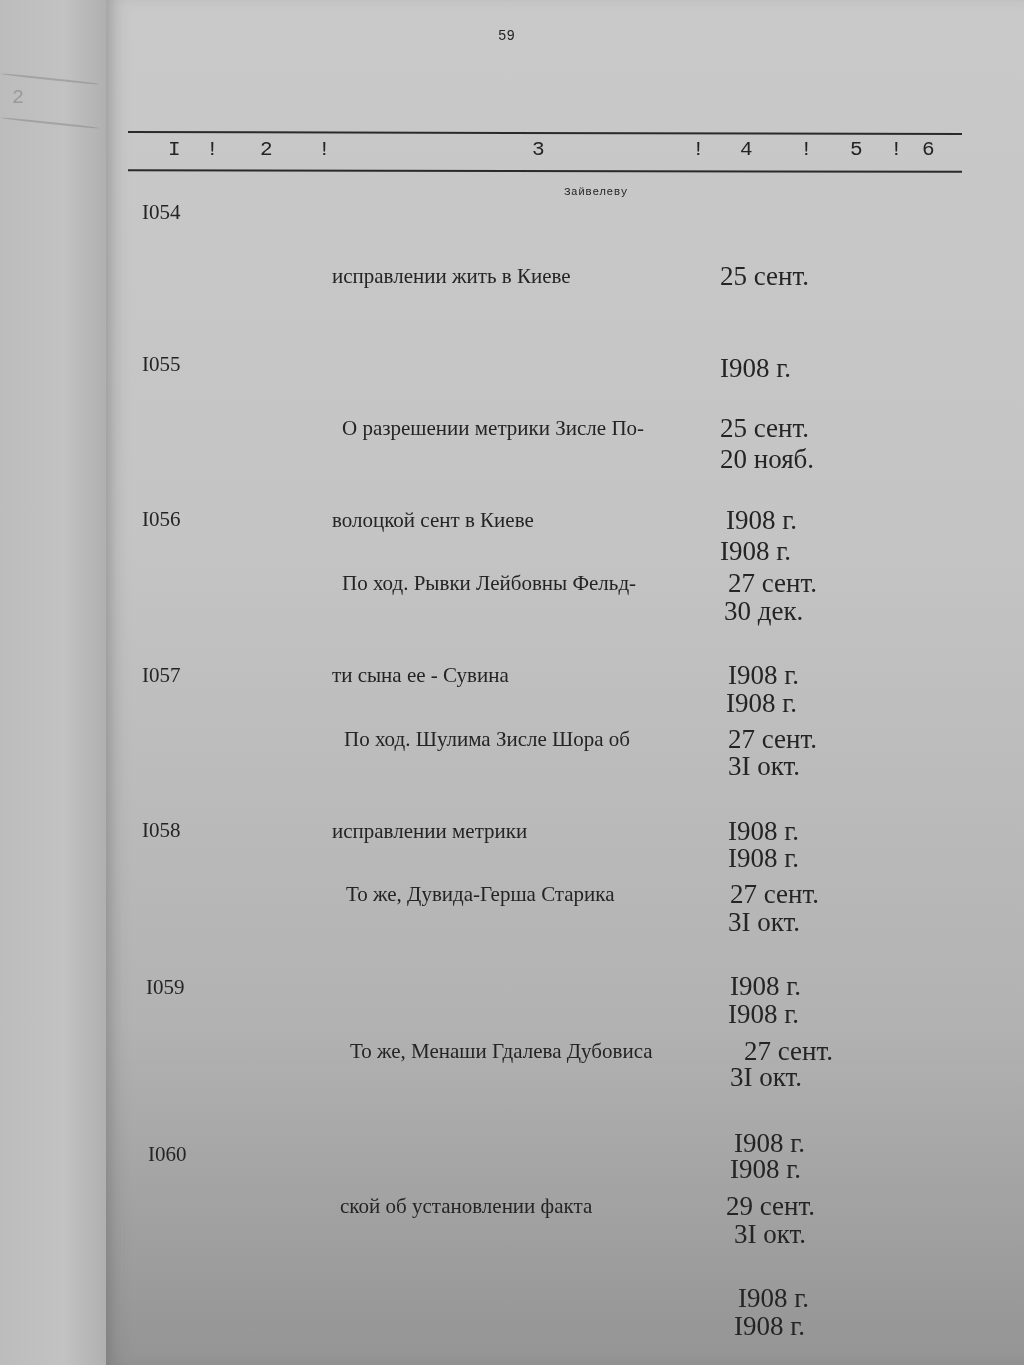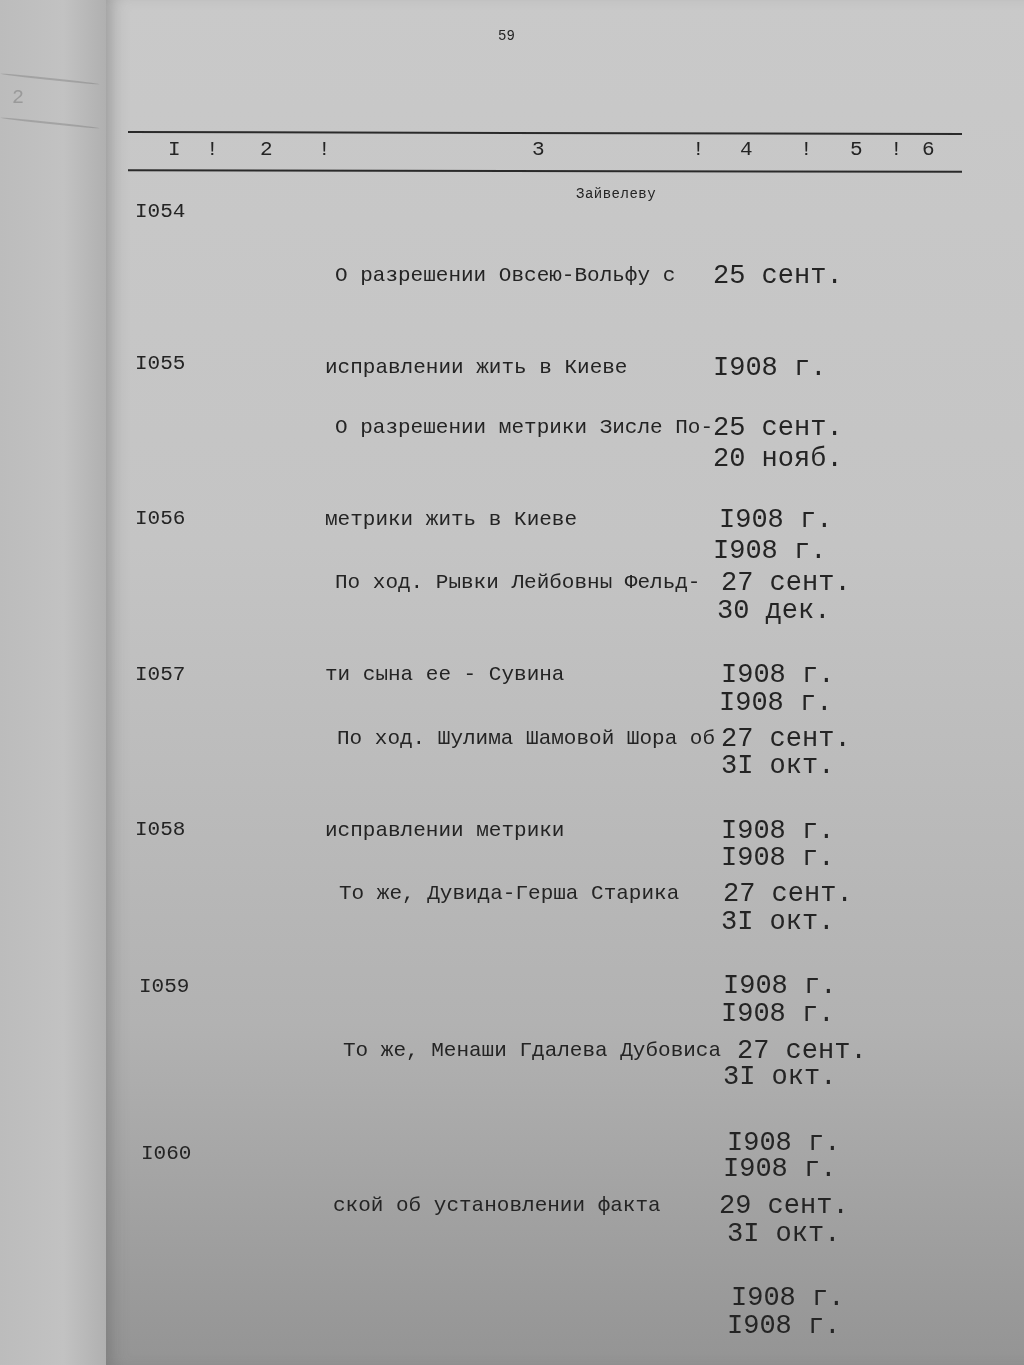--- a/index.html
+++ b/index.html
@@ -55,22 +55,23 @@
     }
     .rule.top { top: 132px; transform: rotate(0.15deg); }
     .rule.bottom { top: 170px; transform: rotate(0.1deg); }
     .hdr {
       position: absolute;
       top: 138px;
       font-size: 21px;
     }
     .entry {
       position: absolute;
-      left: 5px; width: 875px;
+      left: 12px; width: 875px;
       height: 150px;
+      font-family: Liberation Serif, serif;
     }
     .entry .num {
       position: absolute;
       left: 130px; top: 0;
       font-size: 21px;
     }
     .entry .desc {
       position: absolute;
       left: 320px; top: 0;
       width: 400px;
@@ -80,22 +81,22 @@
     }
     .entry .dates {
       position: absolute;
       left: 708px; top: 0;
       font-size: 27px;
       line-height: 30.5px;
       white-space: pre;
     }
     .insertion {
       position: absolute;
-      left: 576px; top: 186px;
-      font-size: 14px;
+      left: 564px; top: 186px;
+      font-size: 11px;
       letter-spacing: 0.5px;
     }
   </style>
 </head>
 <body>
 
 <div class="back-page">
   <div class="ghost-line" style="top:78px;transform:rotate(6deg);"></div>
   <div class="ghost-line" style="top:122px;transform:rotate(6deg);"></div>
   <div class="ghost-digit" style="left:12px;top:86px;">2</div>
@@ -119,36 +120,35 @@
   <span class="hdr" style="left:890px">!</span>
   <span class="hdr" style="left:922px">6</span>
 </div>
 <div class="rule bottom"></div>
 
 <div class="insertion">Зайвелеву</div>
 
 <div class="entry" style="top:200px">
   <div class="num">I054</div>
   <div class="desc">
-    <div style="padding-left:10px">О разрешении Овсею-Вольфу с</div>
     <div>исправлении жить в Киеве</div>
   </div>
   <div class="dates">
     <div>25 сент.</div>
     <div>I908 г.</div>
     <div>20 нояб.</div>
     <div>I908 г.</div>
   </div>
 </div>
 
 <div class="entry" style="top:352px">
   <div class="num">I055</div>
   <div class="desc">
     <div style="padding-left:10px">О разрешении метрики Зисле По-</div>
-    <div>метрики жить в Киеве</div>
+    <div>волоцкой сент в Киеве</div>
   </div>
   <div class="dates">
     <div>25 сент.</div>
     <div style="padding-left:6px">I908 г.</div>
     <div style="padding-left:4px">30 дек.</div>
     <div style="padding-left:6px">I908 г.</div>
   </div>
 </div>
 
 <div class="entry" style="top:507px">
@@ -161,21 +161,21 @@
     <div>27 сент.</div>
     <div>I908 г.</div>
     <div>3I окт.</div>
     <div>I908 г.</div>
   </div>
 </div>
 
 <div class="entry" style="top:663px">
   <div class="num">I057</div>
   <div class="desc">
-    <div style="padding-left:12px">По ход. Шулима Шамовой Шора об</div>
+    <div style="padding-left:12px">По ход. Шулима Зисле Шора об</div>
     <div>исправлении метрики</div>
   </div>
   <div class="dates" style="left:716px">
     <div>27 сент.</div>
     <div>I908 г.</div>
     <div>3I окт.</div>
     <div>I908 г.</div>
   </div>
 </div>
 

